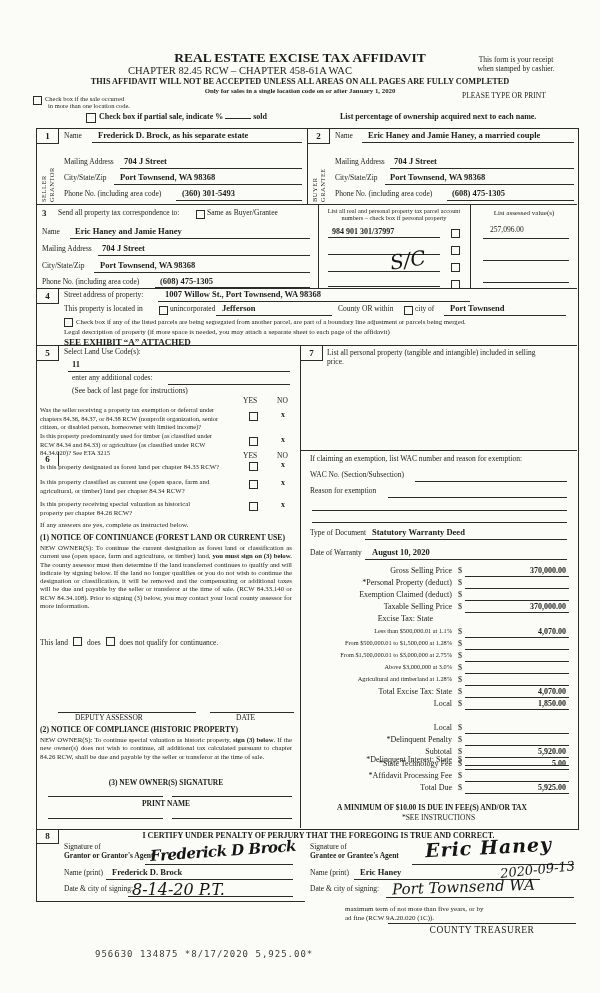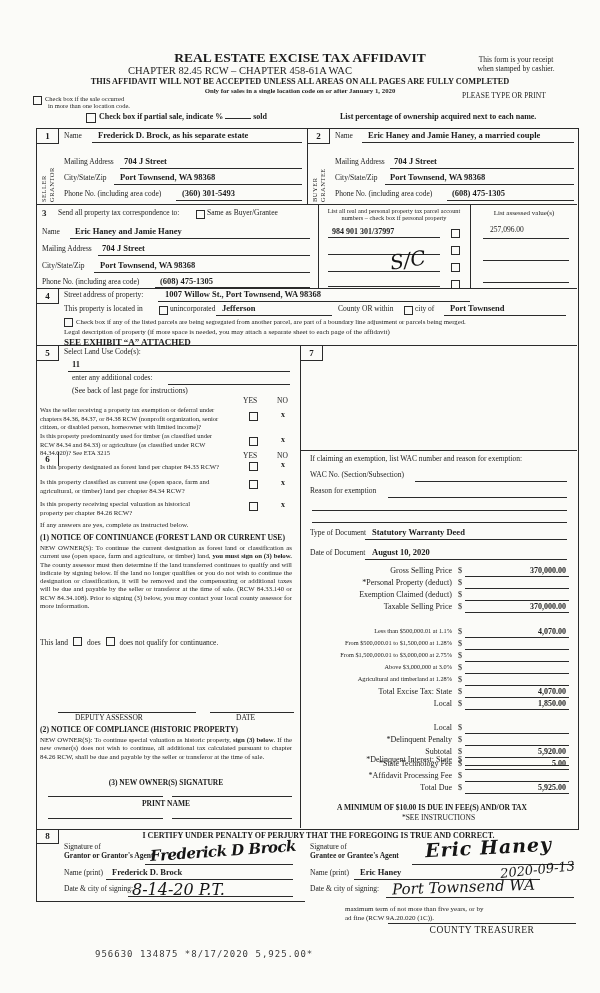--- a/index.html
+++ b/index.html
@@ -235,33 +235,37 @@
   </div>
 
   <div class="t b f75" style="left:40px;top:779px;width:252px;text-align:center;">(3)  NEW OWNER(S) SIGNATURE</div>
   <div class="ln" style="left:48px;top:796px;width:115px;"></div>
   <div class="ln" style="left:172px;top:796px;width:120px;"></div>
   <div class="t b f75" style="left:40px;top:800px;width:252px;text-align:center;">PRINT NAME</div>
   <div class="ln" style="left:48px;top:818px;width:115px;"></div>
   <div class="ln" style="left:172px;top:818px;width:120px;"></div>
 
   <div class="numcell" style="left:301px;top:346px;">7</div>
+  <div class="t f75" style="left:327px;top:348px;line-height:9px;">
+    <span>List all personal property (tangible and intangible) included in selling</span><br>
+    <span>price.</span>
+  </div>
 
   <div class="t f75" style="left:310px;top:455px;">If claiming an exemption, list WAC number and reason for exemption:</div>
   <div class="t f75" style="left:310px;top:471px;">WAC No. (Section/Subsection)</div>
   <div class="ln" style="left:415px;top:481px;width:152px;"></div>
   <div class="t f75" style="left:310px;top:487px;">Reason for exemption</div>
   <div class="ln" style="left:388px;top:497px;width:179px;"></div>
   <div class="ln" style="left:312px;top:510px;width:255px;"></div>
   <div class="ln" style="left:312px;top:522px;width:255px;"></div>
 
   <div class="t f75" style="left:310px;top:529px;">Type of Document</div>
   <div class="t b f85" style="left:372px;top:528px;">Statutory Warranty Deed</div>
   <div class="ln" style="left:365px;top:539px;width:202px;"></div>
-  <div class="t f75" style="left:310px;top:549px;">Date of Document</div>
+  <div class="t f75" style="left:310px;top:549px;">Date of Warranty</div>
   <div class="t b f85" style="left:372px;top:548px;">August 10, 2020</div>
   <div class="ln" style="left:365px;top:559px;width:202px;"></div>
 
   <div class="feerow" style="top:566px;">
     <span class="fee-label f8">Gross Selling Price</span>
       <span class="fee-dollar">$</span>
       <span class="fee-amount">370,000.00</span>
       <span class="fee-line"></span>
   </div>
   <div class="feerow" style="top:578px;">
@@ -274,20 +278,23 @@
     <span class="fee-label f8">Exemption Claimed (deduct)</span>
       <span class="fee-dollar">$</span>
       <span class="fee-amount"></span>
       <span class="fee-line"></span>
   </div>
   <div class="feerow" style="top:602px;">
     <span class="fee-label f8">Taxable Selling Price</span>
       <span class="fee-dollar">$</span>
       <span class="fee-amount">370,000.00</span>
       <span class="fee-line"></span>
+  </div>
+  <div class="feerow" style="top:614px;">
+    <span class="fee-label f8" style="right:140px;">Excise Tax:  State</span>
   </div>
   <div class="feerow" style="top:627px;">
     <span class="fee-label f6">Less than $500,000.01 at 1.1%</span>
       <span class="fee-dollar">$</span>
       <span class="fee-amount">4,070.00</span>
       <span class="fee-line"></span>
   </div>
   <div class="feerow" style="top:639px;">
     <span class="fee-label f6">From $500,000.01 to $1,500,000 at 1.28%</span>
       <span class="fee-dollar">$</span>

